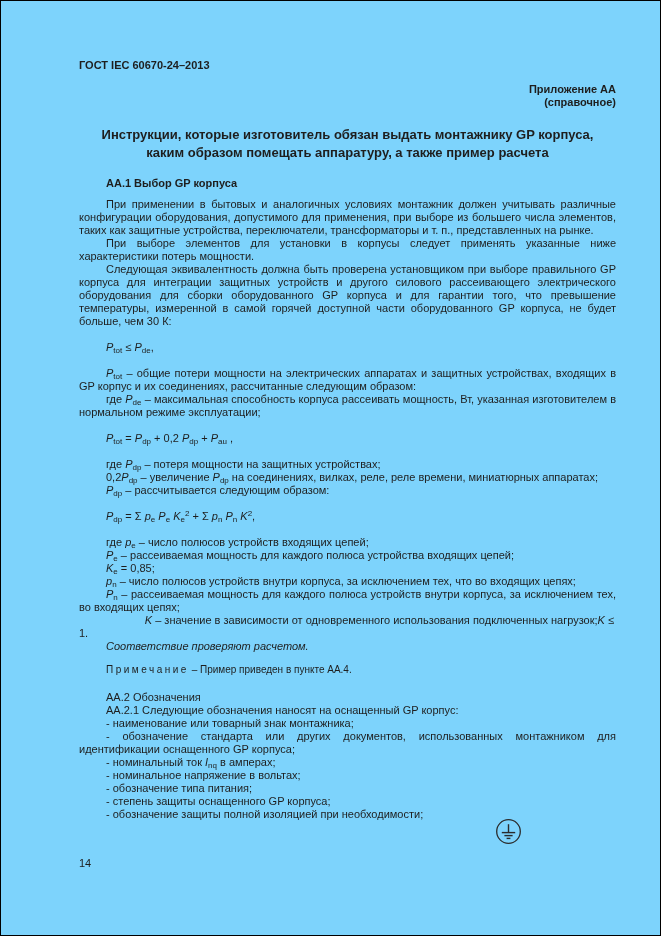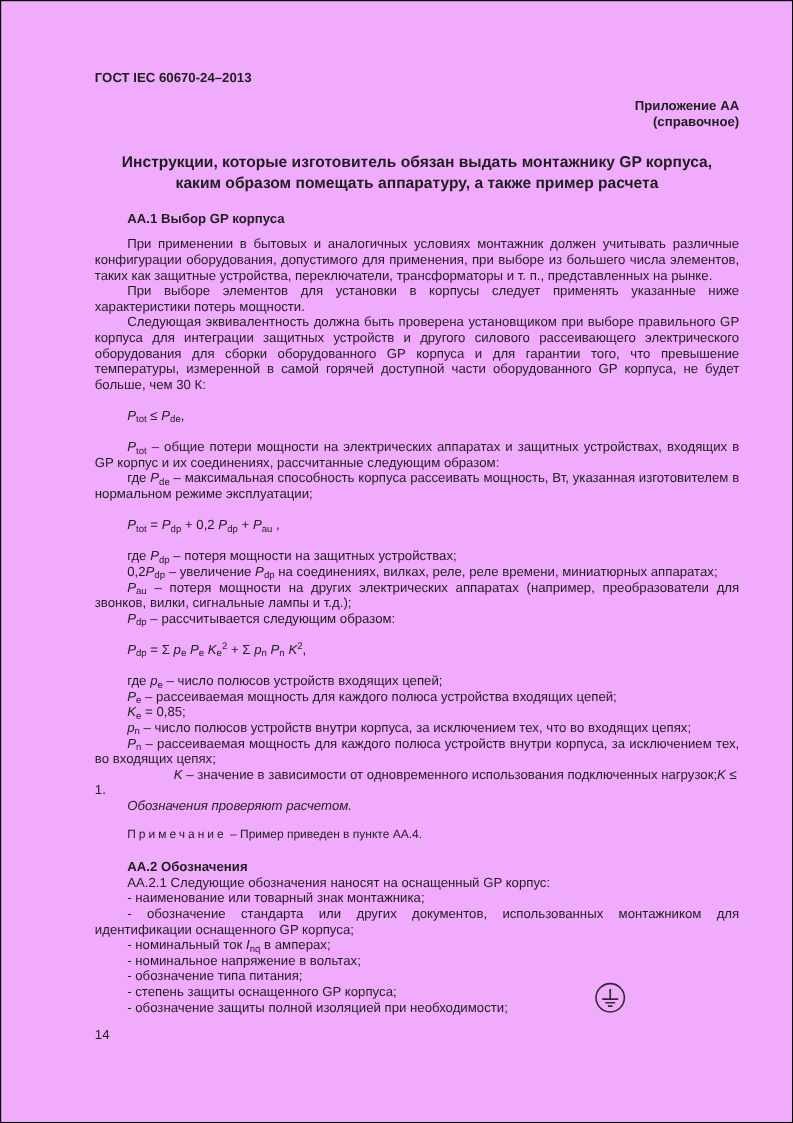--- a/index.html
+++ b/index.html
@@ -1,31 +1,31 @@
 <!DOCTYPE html>
 <html><head>
 <meta charset="utf-8">
 <style>
   html,body{margin:0;padding:0;background:#888;}
   .page{
     position:relative;
     width:661px;height:936px;
-    background:#f0abfc;
+    background:#7dd3fc;
     border:1px solid #000;
     box-sizing:border-box;
     font-family:"Liberation Sans", sans-serif;
     font-size:11px;line-height:13px;color:#1e1e1e;
     overflow:hidden;
   }
   .content{position:absolute;left:78px;top:58px;width:537px;}
   .doc-header{font-weight:bold;}
   .center-block{margin-top:11px;text-align:right;font-weight:bold;}
   .main-title{margin-top:17px;text-align:center;font-weight:bold;font-size:13px;line-height:18px;}
   .sec-h{margin-top:15px;font-weight:bold;padding-left:27px;}
-  .sec-h2{font-weight:bold;padding-left:27px;}
+  .sec-h2{font-weight:normal;padding-left:27px;}
   p{margin:0;}
   .p{text-align:justify;text-indent:27px;}
   .first-p{margin-top:8px;}
   .formula{margin:13px 0;padding-left:27px;}
   .formula i, .var{font-style:italic;}
   sub{font-size:8px;vertical-align:-2px;line-height:0;}
   sup{font-size:8px;vertical-align:4px;line-height:0;}
   .split-line{display:flex;justify-content:flex-end;}
   .split-line .left{padding-left:27px;}
   .split-line .right{padding-right:2px;}
@@ -61,38 +61,37 @@
 
     <div class="formula"><i>P</i><sub>tot</sub><span> ≤ </span><i>P</i><sub>de</sub><span>,</span></div>
 
     <p class="p"><i class="var">P</i><sub>tot</sub><span> – общие потери мощности на электрических аппаратах и защитных устройствах, входящих в GP корпус и их соединениях, рассчитанные следующим образом:</span></p>
     <p class="p"><span>где </span><i class="var">P</i><sub>de</sub><span> – максимальная способность корпуса рассеивать мощность, Вт, указанная изготовителем в нормальном режиме эксплуатации;</span></p>
 
     <div class="formula"><i>P</i><sub>tot</sub><span> = </span><i>P</i><sub>dp</sub><span> + 0,2 </span><i>P</i><sub>dp</sub><span> + </span><i>P</i><sub>au</sub><span> ,</span></div>
 
     <p class="p"><span>где </span><i class="var">P</i><sub>dp</sub><span> – потеря мощности на защитных устройствах;</span></p>
     <p class="p"><span>0,2</span><i class="var">P</i><sub>dp</sub><span> – увеличение </span><i class="var">P</i><sub>dp</sub><span> на соединениях, вилках, реле, реле времени, миниатюрных аппаратах;</span></p>
-    <p class="p"><i class="var">P</i><sub>au</sub><span> – потеря мощности на других электрических аппаратах (например, преобразователи для звонков, вилки, сигнальные лампы и т.д.);</span></p>
     <p class="p"><i class="var">P</i><sub>dp</sub><span> – рассчитывается следующим образом:</span></p>
 
     <div class="formula"><i>P</i><sub>dp</sub><span> = Σ </span><i>p</i><sub>e</sub><span> </span><i>P</i><sub>e</sub><span> </span><i>K</i><sub>e</sub><sup>2</sup><span> + Σ </span><i>p</i><sub>n</sub><span> </span><i>P</i><sub>n</sub><span> </span><i>K</i><sup>2</sup><span>,</span></div>
 
     <p class="p"><span>где </span><i class="var">p</i><sub>e</sub><span> – число полюсов устройств входящих цепей;</span></p>
     <p class="p"><i class="var">P</i><sub>e</sub><span> – рассеиваемая мощность для каждого полюса устройства входящих цепей;</span></p>
     <p class="p"><i class="var">K</i><sub>e</sub><span> = 0,85;</span></p>
     <p class="p"><i class="var">p</i><sub>n</sub><span> – число полюсов устройств внутри корпуса, за исключением тех, что во входящих цепях;</span></p>
     <p class="p"><i class="var">P</i><sub>n</sub><span> – рассеиваемая мощность для каждого полюса устройств внутри корпуса, за исключением тех, во входящих цепях;</span></p>
 
     <p class="split-line">
       <span class="left"><i class="var">K</i><span> – значение в зависимости от одновременного использования подключенных нагрузок;</span></span>
       <span class="right"><i class="var">K</i><span> ≤</span></span>
     </p>
     <p>1.</p>
 
-    <p class="italic-line">Обозначения проверяют расчетом.</p>
+    <p class="italic-line">Соответствие проверяют расчетом.</p>
 
     <p class="note"><span class="note-label">Примечание</span><span> – Пример приведен в пункте АА.4.</span></p>
 
     <div class="sec-h2">АА.2 Обозначения</div>
     <p class="p">АА.2.1 Следующие обозначения наносят на оснащенный GP корпус:</p>
     <p class="p">- наименование или товарный знак монтажника;</p>
     <p class="p">- обозначение стандарта или других документов, использованных монтажником для идентификации оснащенного GP корпуса;</p>
     <p class="p"><span>- номинальный ток </span><i class="var">I</i><sub>nq</sub><span> в амперах;</span></p>
     <p class="p">- номинальное напряжение в вольтах;</p>
     <p class="p">- обозначение типа питания;</p>

